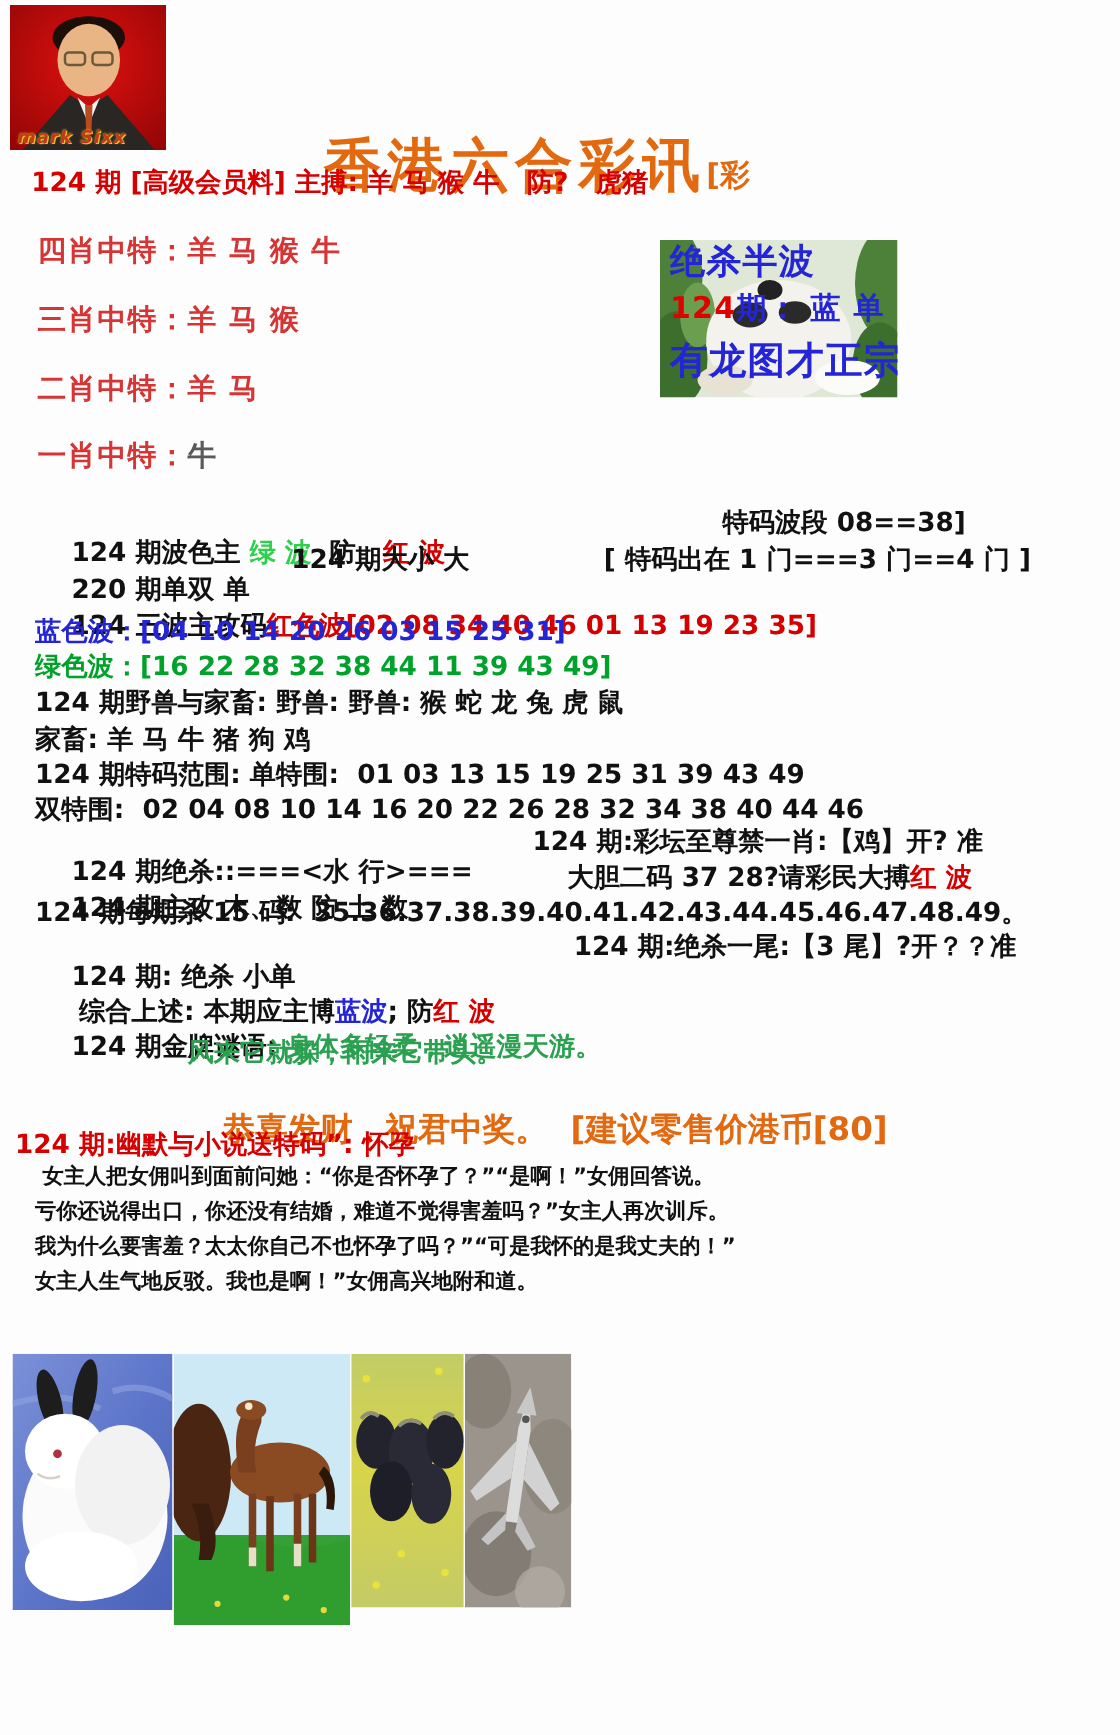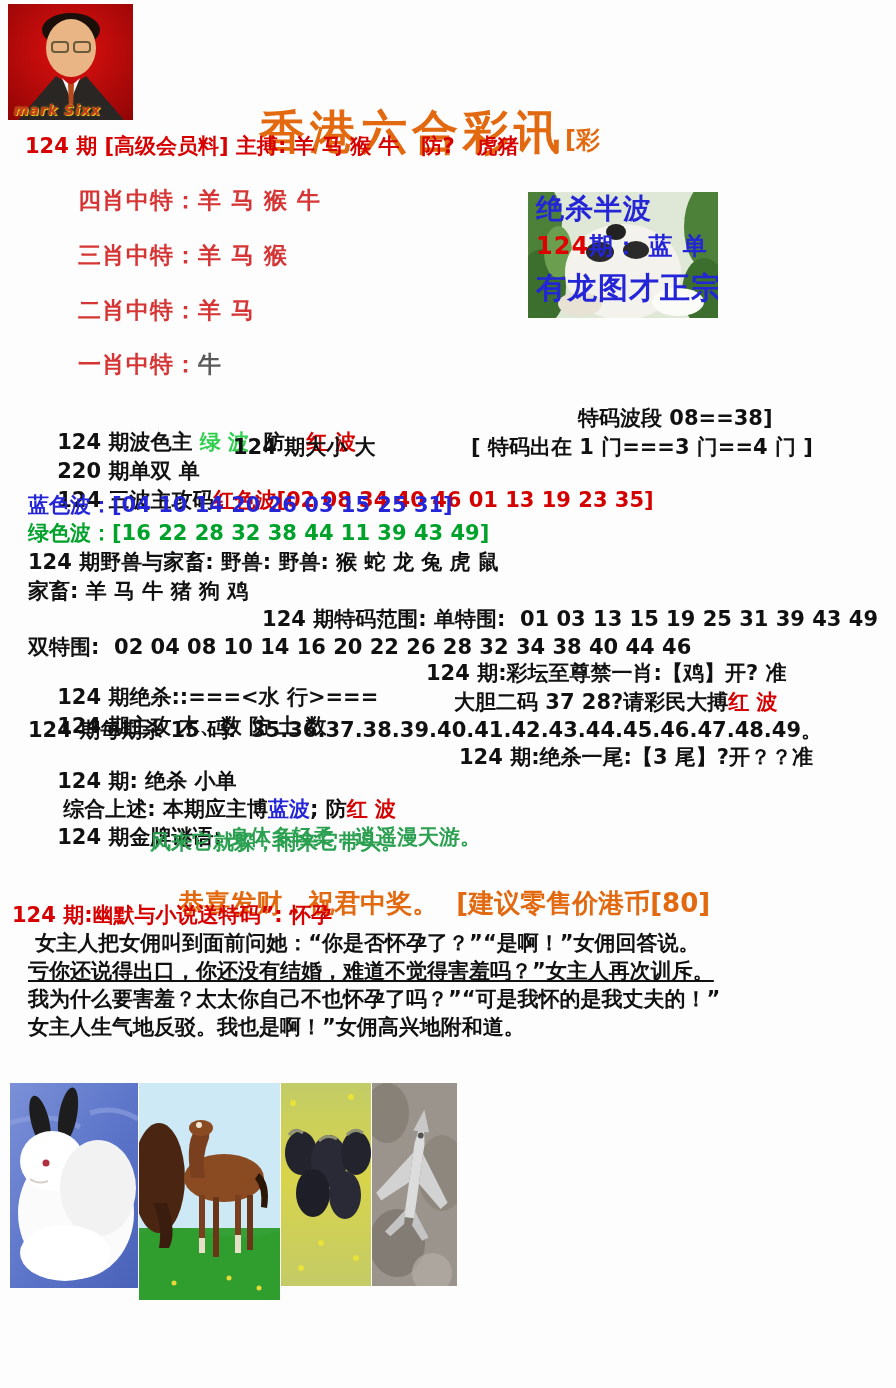--- a/index.html
+++ b/index.html
@@ -8,41 +8,41 @@
   
   .photo{position:absolute;left:8px;top:4px;width:125px;height:116px;overflow:hidden;}
   .photo svg{display:block;}
   .watermark{position:absolute;left:6px;bottom:2px;font-style:italic;font-size:14px;
              color:#c23a1a;text-shadow:0 0 2px #e8c020,1px 1px 0 #e8c020;letter-spacing:1px;}
   .main-title{position:absolute;left:175px;top:48px;font-size:46px;color:#e2690f;
               letter-spacing:5px;white-space:pre;}
   .main-title .suffix{font-size:24px;letter-spacing:0;}
   .topline{position:absolute;left:25px;top:132px;font-size:21px;color:#d60000;white-space:pre;}
   
-  .zline{position:absolute;left:30px;font-size:23px;color:#d63535;white-space:pre;letter-spacing:1px;margin-left:48px;}
+  .zline{position:absolute;left:30px;font-size:23px;color:#d63535;white-space:pre;letter-spacing:1px;}
   .zline .faded{color:#5a5a5a;}
   
   .killbox{position:absolute;left:528px;top:192px;width:190px;height:126px;overflow:hidden;}
   .killbox svg{position:absolute;left:0;top:0;}
   .kb-t{position:absolute;left:8px;white-space:pre;letter-spacing:1px;}
   .kb-1{top:-2px;font-size:28px;color:#2525d8;}
   .kb-2{top:38px;font-size:24px;color:#2525d8;}
   .kb-2 .red{color:#e00000;}
   .kb-3{top:76px;font-size:30px;color:#2525d8;}
   
   .line{position:absolute;left:28px;width:850px;font-size:21px;white-space:pre;}
   .line .abs{position:absolute;top:0;white-space:pre;}
   .green{color:#2fcf4e;}
   .dgreen{color:#00a22b;}
   .tgreen{color:#2aa050;}
   .red{color:#d40000;}
   .blue{color:#2525d8;}
   .promo{position:absolute;left:142px;top:856px;font-size:26px;color:#e2690f;white-space:pre;}
   .joke-title{position:absolute;left:12px;top:901px;font-size:21px;color:#d60000;white-space:pre;}
-  .story{position:absolute;left:28px;font-size:21px;color:#111;white-space:pre;}
+  .story{position:absolute;left:28px;font-size:17px;color:#111;white-space:pre;}
   
   .fimg{position:absolute;top:1083px;}
   .fimg svg{display:block;}
 </style>
 </head>
 <body>
 
 <div class="page">
 
   <div class="photo">
@@ -97,32 +97,32 @@
   </div>
 
   <div class="line" style="top:404px;">
     <span>124 期波色主 </span><span class="green">绿 波</span><span>  防   </span><span class="red">红 波</span>
     <span class="abs" style="left:550px;">特码波段 08==38]</span>
   </div>
 
   <div class="line" style="top:433px;">
     <span>220 期单双 单</span>
     <span class="abs" style="left:205px;">124 期大小 大</span>
-    <span class="abs" style="left:443px;">[ 特码出在 1 门===3 门==4 门 ]</span>
+    <span class="abs" style="left:455px;">[ 特码出在 1 门===3 门==4 门 ]</span>
   </div>
 
   <div class="line" style="top:462px;">
     <span>124 三波主攻码</span><span class="red">红色波[02 08 34 40 46 01 13 19 23 35]</span>
   </div>
 
   <div class="line blue" style="top:491px;">蓝色波：[04 10 14 20 26 03 15 25 31]</div>
   <div class="line dgreen" style="top:519px;">绿色波：[16 22 28 32 38 44 11 39 43 49]</div>
   <div class="line" style="top:548px;">124 期野兽与家畜: 野兽: 野兽: 猴 蛇 龙 兔 虎 鼠</div>
   <div class="line" style="top:577px;">家畜: 羊 马 牛 猪 狗 鸡</div>
-  <div class="line" style="top:605px;text-align:right;">124 期特码范围: 单特围:  01 03 13 15 19 25 31 39 43 49</div>
+  <div class="line" style="top:605px;">124 期特码范围: 单特围:  01 03 13 15 19 25 31 39 43 49</div>
   <div class="line" style="top:633px;">双特围:  02 04 08 10 14 16 20 22 26 28 32 34 38 40 44 46</div>
 
   <div class="line" style="top:659px;">
     <span>124 期绝杀::===&lt;水 行&gt;===</span>
     <span class="abs" style="left:398px;">124 期:彩坛至尊禁一肖:【鸡】开? 准</span>
   </div>
 
   <div class="line" style="top:688px;">
     <span>124 期主攻 木、数 防 土 数</span>
     <span class="abs" style="left:426px;"><span>大胆二码 37 28?请彩民大搏</span><span class="red">红 波</span></span>
@@ -143,21 +143,21 @@
     <span>124 期金牌谜语: </span><span class="tgreen">身体多轻柔，逍遥漫天游。</span>
   </div>
   <div class="line tgreen" style="top:828px;left:150px;">风来它就躲，雨来它带头。</div>
 
   <div class="promo">
     <span>恭喜发财，祝君中奖。</span><span>  [建议零售价港币[80]</span>
   </div>
 
   <div class="joke-title">124 期:幽默与小说送特码”: 怀孕</div>
   <div class="story" style="top:929px;"> 女主人把女佣叫到面前问她：“你是否怀孕了？”“是啊！”女佣回答说。</div>
-  <div class="story" style="top:957px;text-decoration:underline;">亏你还说得出口，你还没有结婚，难道不觉得害羞吗？”女主人再次训斥。</div>
+  <div class="story" style="top:957px;">亏你还说得出口，你还没有结婚，难道不觉得害羞吗？”女主人再次训斥。</div>
   <div class="story" style="top:985px;">我为什么要害羞？太太你自己不也怀孕了吗？”“可是我怀的是我丈夫的！”</div>
   <div class="story" style="top:1013px;">女主人生气地反驳。我也是啊！”女佣高兴地附和道。</div>
 
   <div class="fimg" style="left:10px;">
     <svg width="128" height="205" viewBox="0 0 128 205">
       <defs>
         <linearGradient id="blubg" x1="0" y1="0" x2="1" y2="1">
           <stop offset="0%" stop-color="#7b90d8"></stop>
             <stop offset="55%" stop-color="#5b74c8"></stop>
             <stop offset="100%" stop-color="#4a62b8"></stop>

